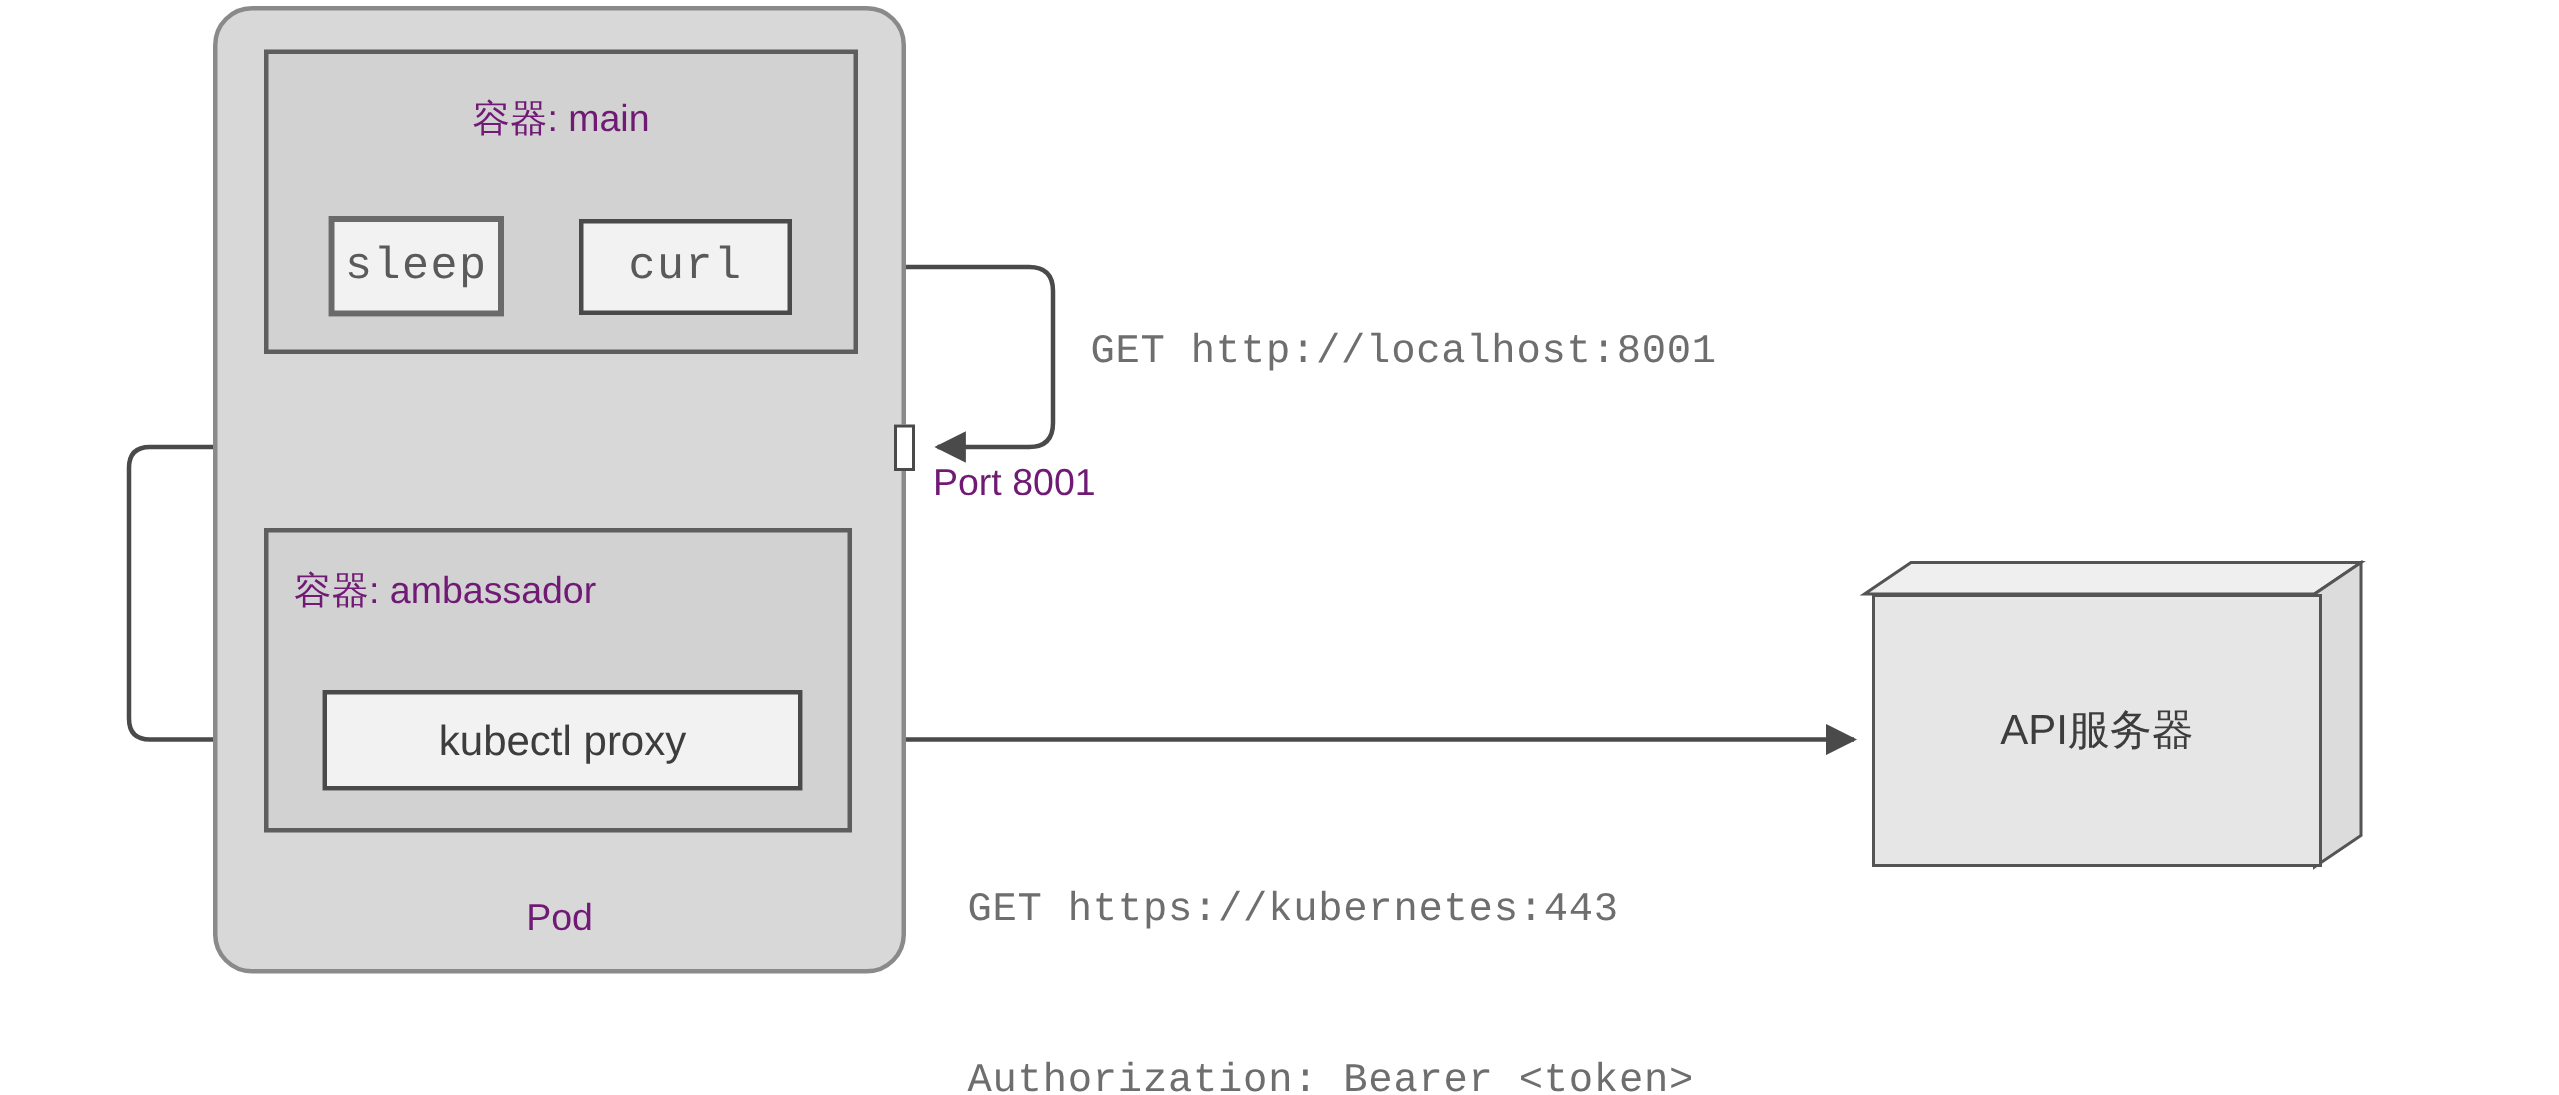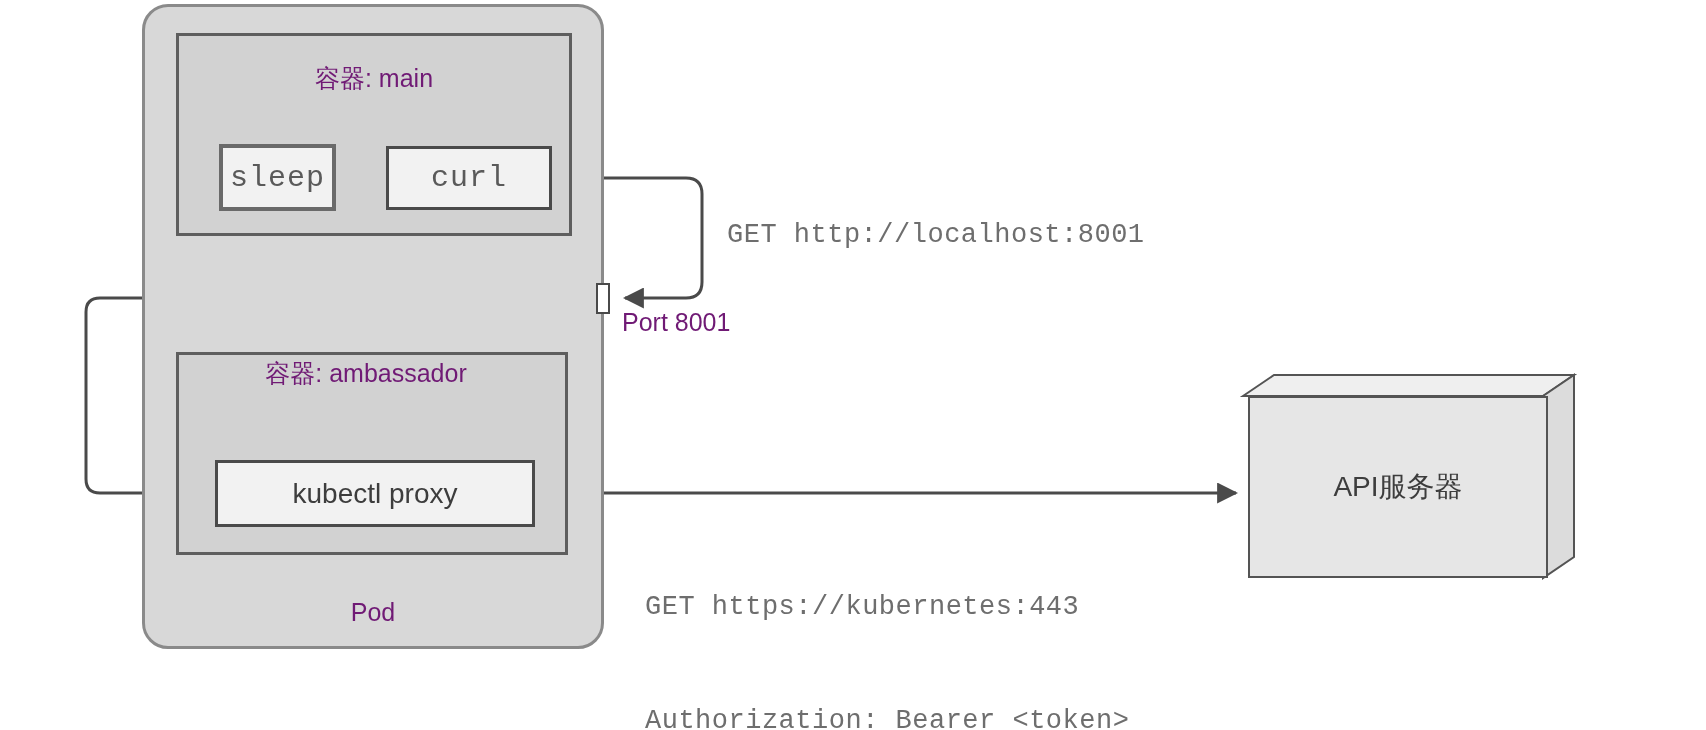--- a/index.html
+++ b/index.html
@@ -82,23 +82,23 @@
   .container-title {
     font-size: 25px;
   }
   #main-title {
     left: 176px;
     top: 62px;
     width: 396px;
   }
   #amb-title {
     left: 196px;
-    top: 357px;
+    top: 377px;
     width: 340px;
-    text-align: center;
+    text-align: left;
   }
 
   
   .proc-box {
     position: absolute;
     background: #f2f2f2;
     box-sizing: border-box;
     display: flex;
     align-items: center;
     justify-content: center;
@@ -106,21 +106,21 @@
   #box-sleep {
     left: 219px;
     top: 144px;
     width: 117px;
     height: 67px;
     border: 4px solid #6a6a6a;
   }
   #box-curl {
     left: 386px;
     top: 146px;
-    width: 166px;
+    width: 142px;
     height: 64px;
     border: 3px solid #4a4a4a;
   }
   #box-kubectl {
     left: 215px;
     top: 460px;
     width: 320px;
     height: 67px;
     border: 3px solid #4a4a4a;
   }

